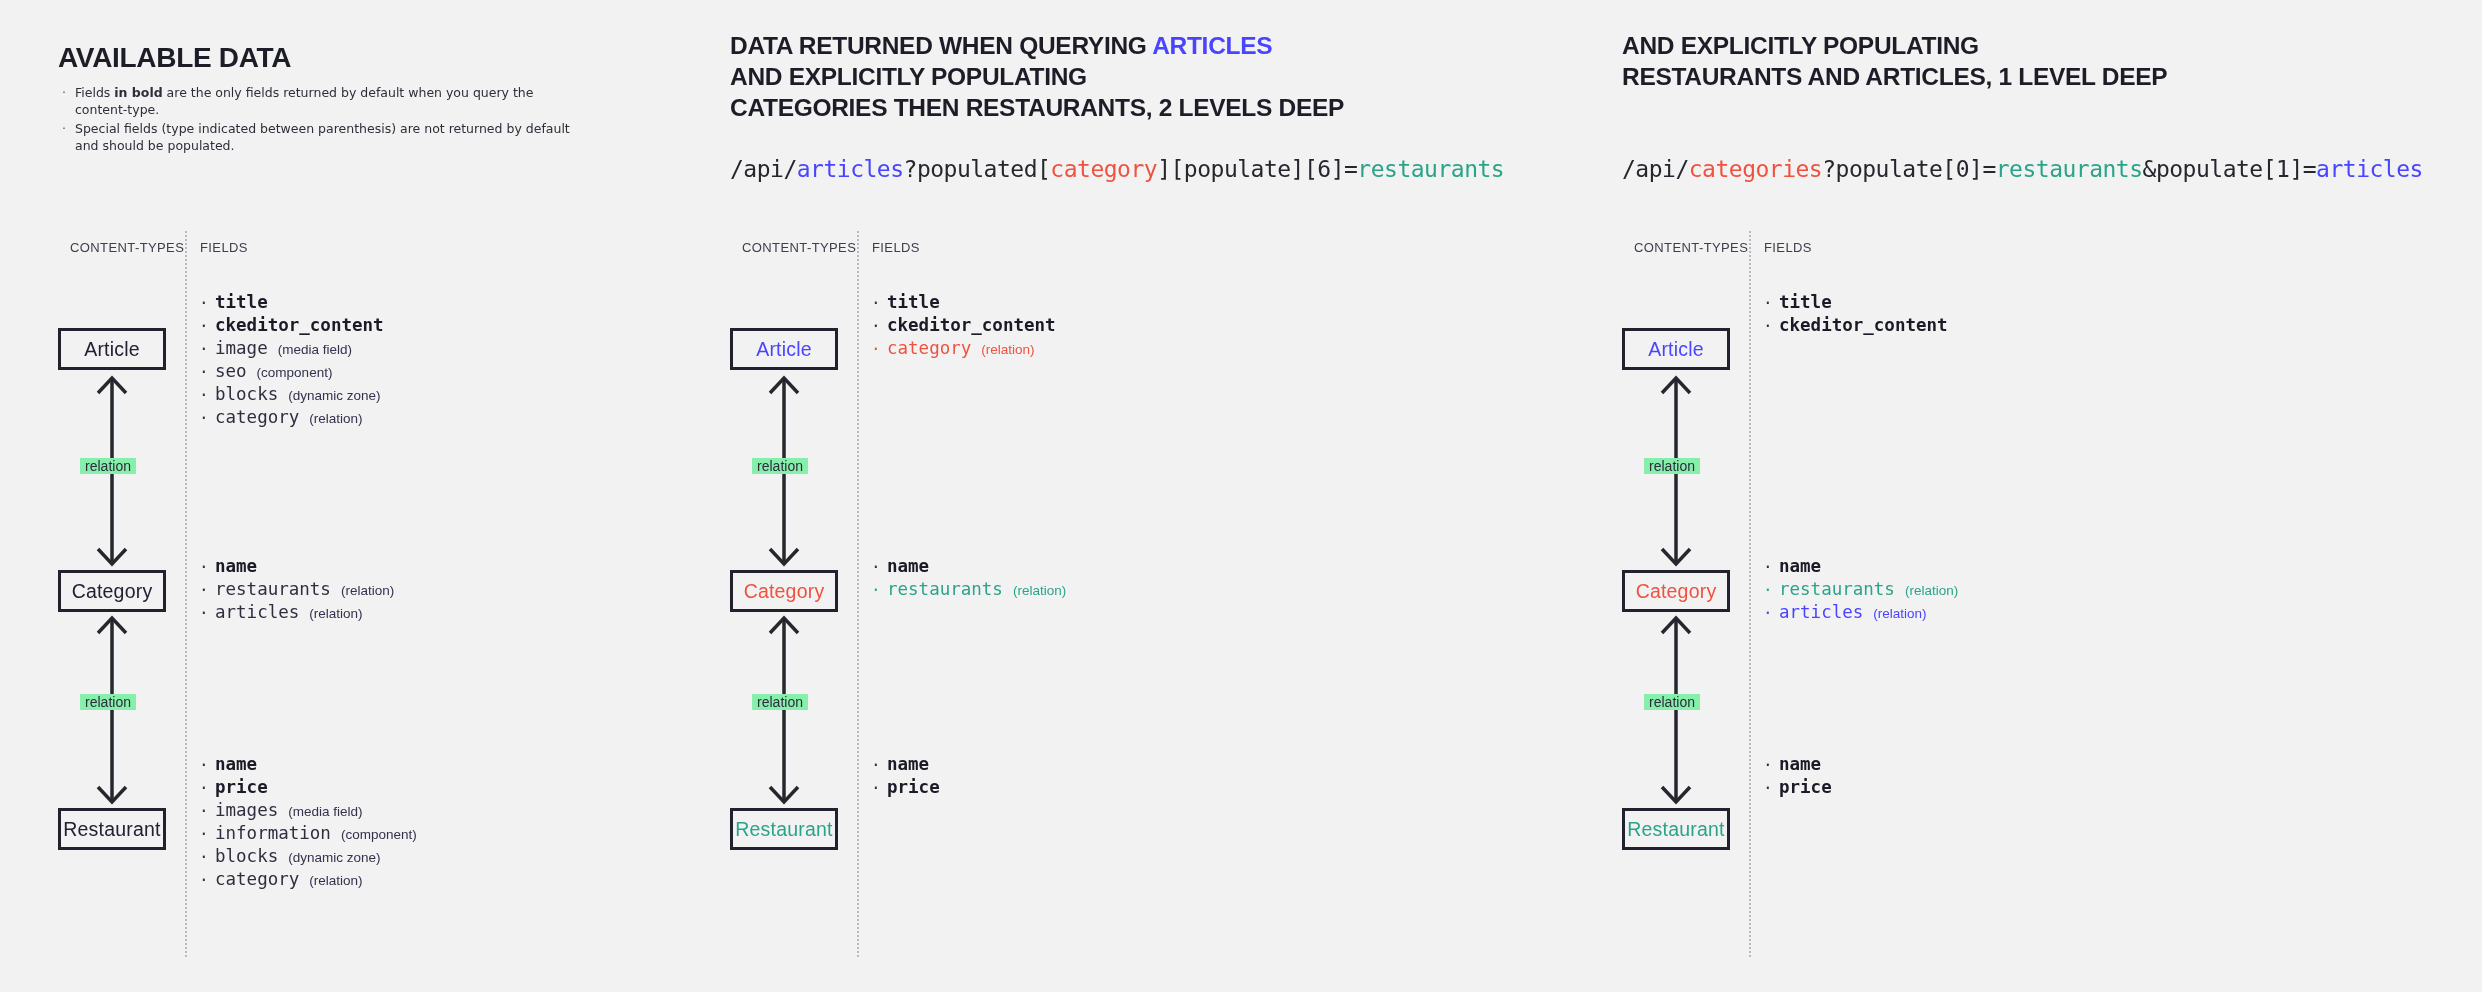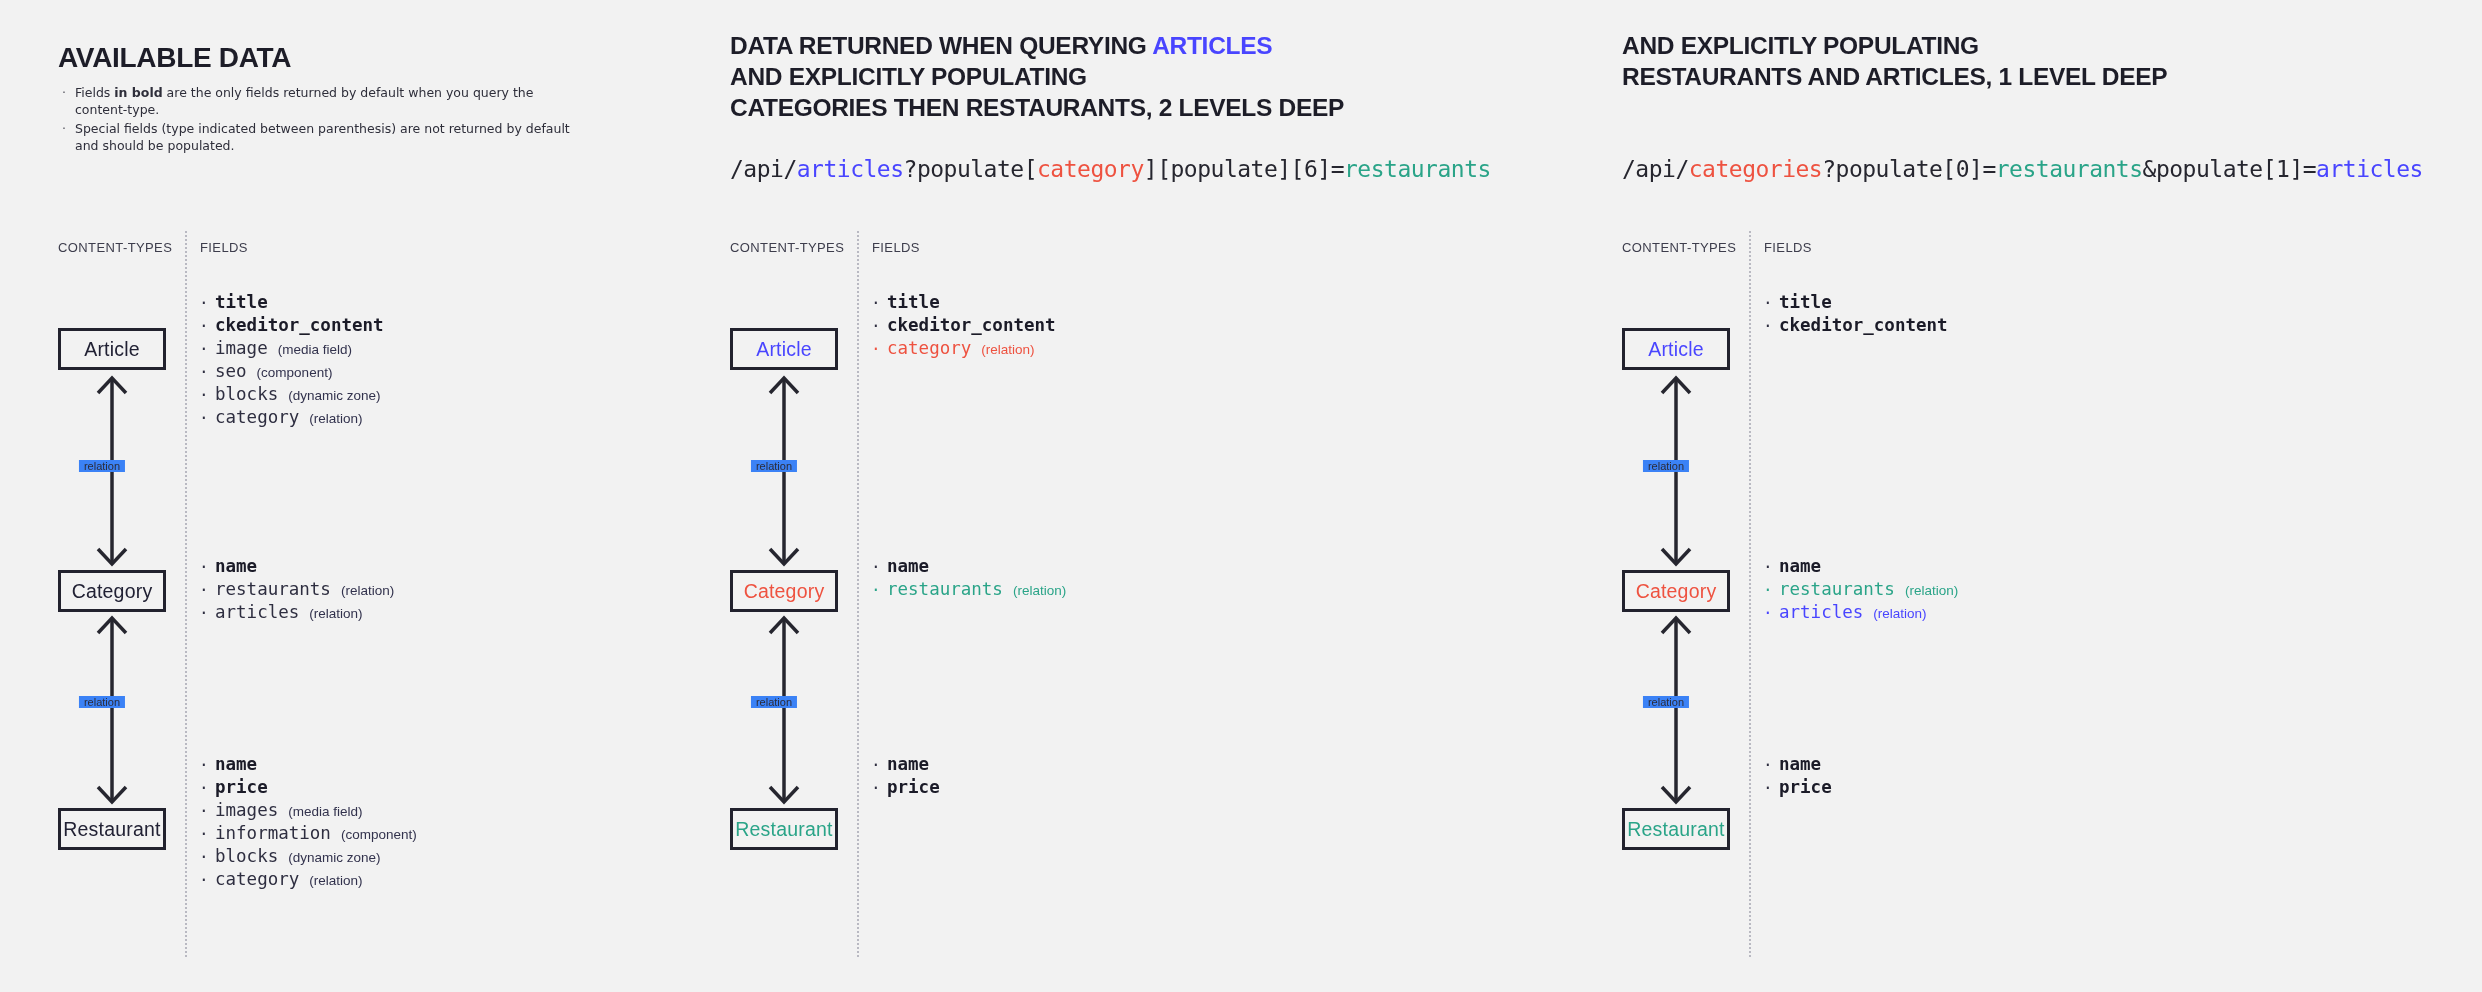--- a/index.html
+++ b/index.html
@@ -27,36 +27,36 @@
   .note .dot{flex:0 0 auto;color:#55555f;}
 
   .api-url{
     position:absolute;left:0;top:156px;
     font-family:"DejaVu Sans Mono",monospace;
     font-size:23px;line-height:27px;letter-spacing:-0.5px;
     color:#26262f;white-space:nowrap;
   }
 
   .hdr{position:absolute;top:240px;font-size:13px;letter-spacing:.4px;color:#3d3d4c;white-space:nowrap;}
-  .hdr--ct{left:0;}
+  .hdr--ct{left:12px;}
   .hdr--fields{left:142px;}
   .divider{position:absolute;left:127px;top:231px;height:726px;width:0;border-left:2px dotted #b9b9c2;}
 
   .diagram{position:absolute;left:0;top:0;width:100%;height:100%;}
   .entity-box{
     position:absolute;left:0;width:108px;height:42px;box-sizing:border-box;
     border:3px solid #22222e;background:#f2f2f2;
     display:flex;align-items:center;justify-content:center;
     font-size:19.5px;letter-spacing:0.2px;white-space:nowrap;
   }
   .rel-arrow{position:absolute;left:36px;width:36px;}
   .rel-label{
-    position:absolute;left:44px;transform:translate(-50%,-50%);
-    background:#3b82f6;padding:0 5px;
-    font-size:11px;color:#2c2c3a;white-space:nowrap;
+    position:absolute;left:50px;transform:translate(-50%,-50%);
+    background:#86efac;padding:0 5px;
+    font-size:14px;color:#2c2c3a;white-space:nowrap;
   }
   .fields-list{position:absolute;left:141px;}
   .field-row{
     display:flex;align-items:baseline;height:23px;line-height:23px;white-space:nowrap;
     font-family:"DejaVu Sans Mono",monospace;font-size:17.5px;color:#2e2e40;
   }
   .field-row .fbullet{flex:0 0 16px;font-size:16px;}
   .field-row .fname.bold{font-weight:bold;color:#1b1b28;}
   .field-row .ftype{font-family:"Liberation Sans",sans-serif;font-size:13.5px;margin-left:10px;color:#32324d;}
 </style>
@@ -180,21 +180,21 @@
       <div class="rel-label" style="top: 702px;">relation</div>
     </div>
 </section>
 
 <section class="col col--2">
   <div class="col-title">
       <div class="title-line"><span>DATA RETURNED WHEN QUERYING </span><span style="color: rgb(73, 69, 255);">ARTICLES</span></div>
       <div class="title-line"><span>AND EXPLICITLY POPULATING</span></div>
       <div class="title-line"><span>CATEGORIES THEN RESTAURANTS, 2 LEVELS DEEP</span></div>
     </div>
-  <div class="api-url"><span>/api/</span><span style="color: rgb(73, 69, 255);">articles</span><span>?populate[</span><span style="color: rgb(238, 82, 64);">category</span><span>][populate][6]=</span><span style="color: rgb(42, 164, 136);">restaurants</span></div>
+  <div class="api-url"><span>/api/</span><span style="color: rgb(73, 69, 255);">articles</span><span>?populated[</span><span style="color: rgb(238, 82, 64);">category</span><span>][populate][6]=</span><span style="color: rgb(42, 164, 136);">restaurants</span></div>
   <div class="hdr hdr--ct">CONTENT-TYPES</div>
   <div class="divider"></div>
   <div class="hdr hdr--fields">FIELDS</div>
   <div class="diagram">
       <div class="entity-box" style="top: 328px; color: rgb(73, 69, 255);">
         <span>Article</span>
       </div>
       <div class="fields-list" style="top: 291px;">
         <div class="field-row">
           <span class="fbullet">·</span>

